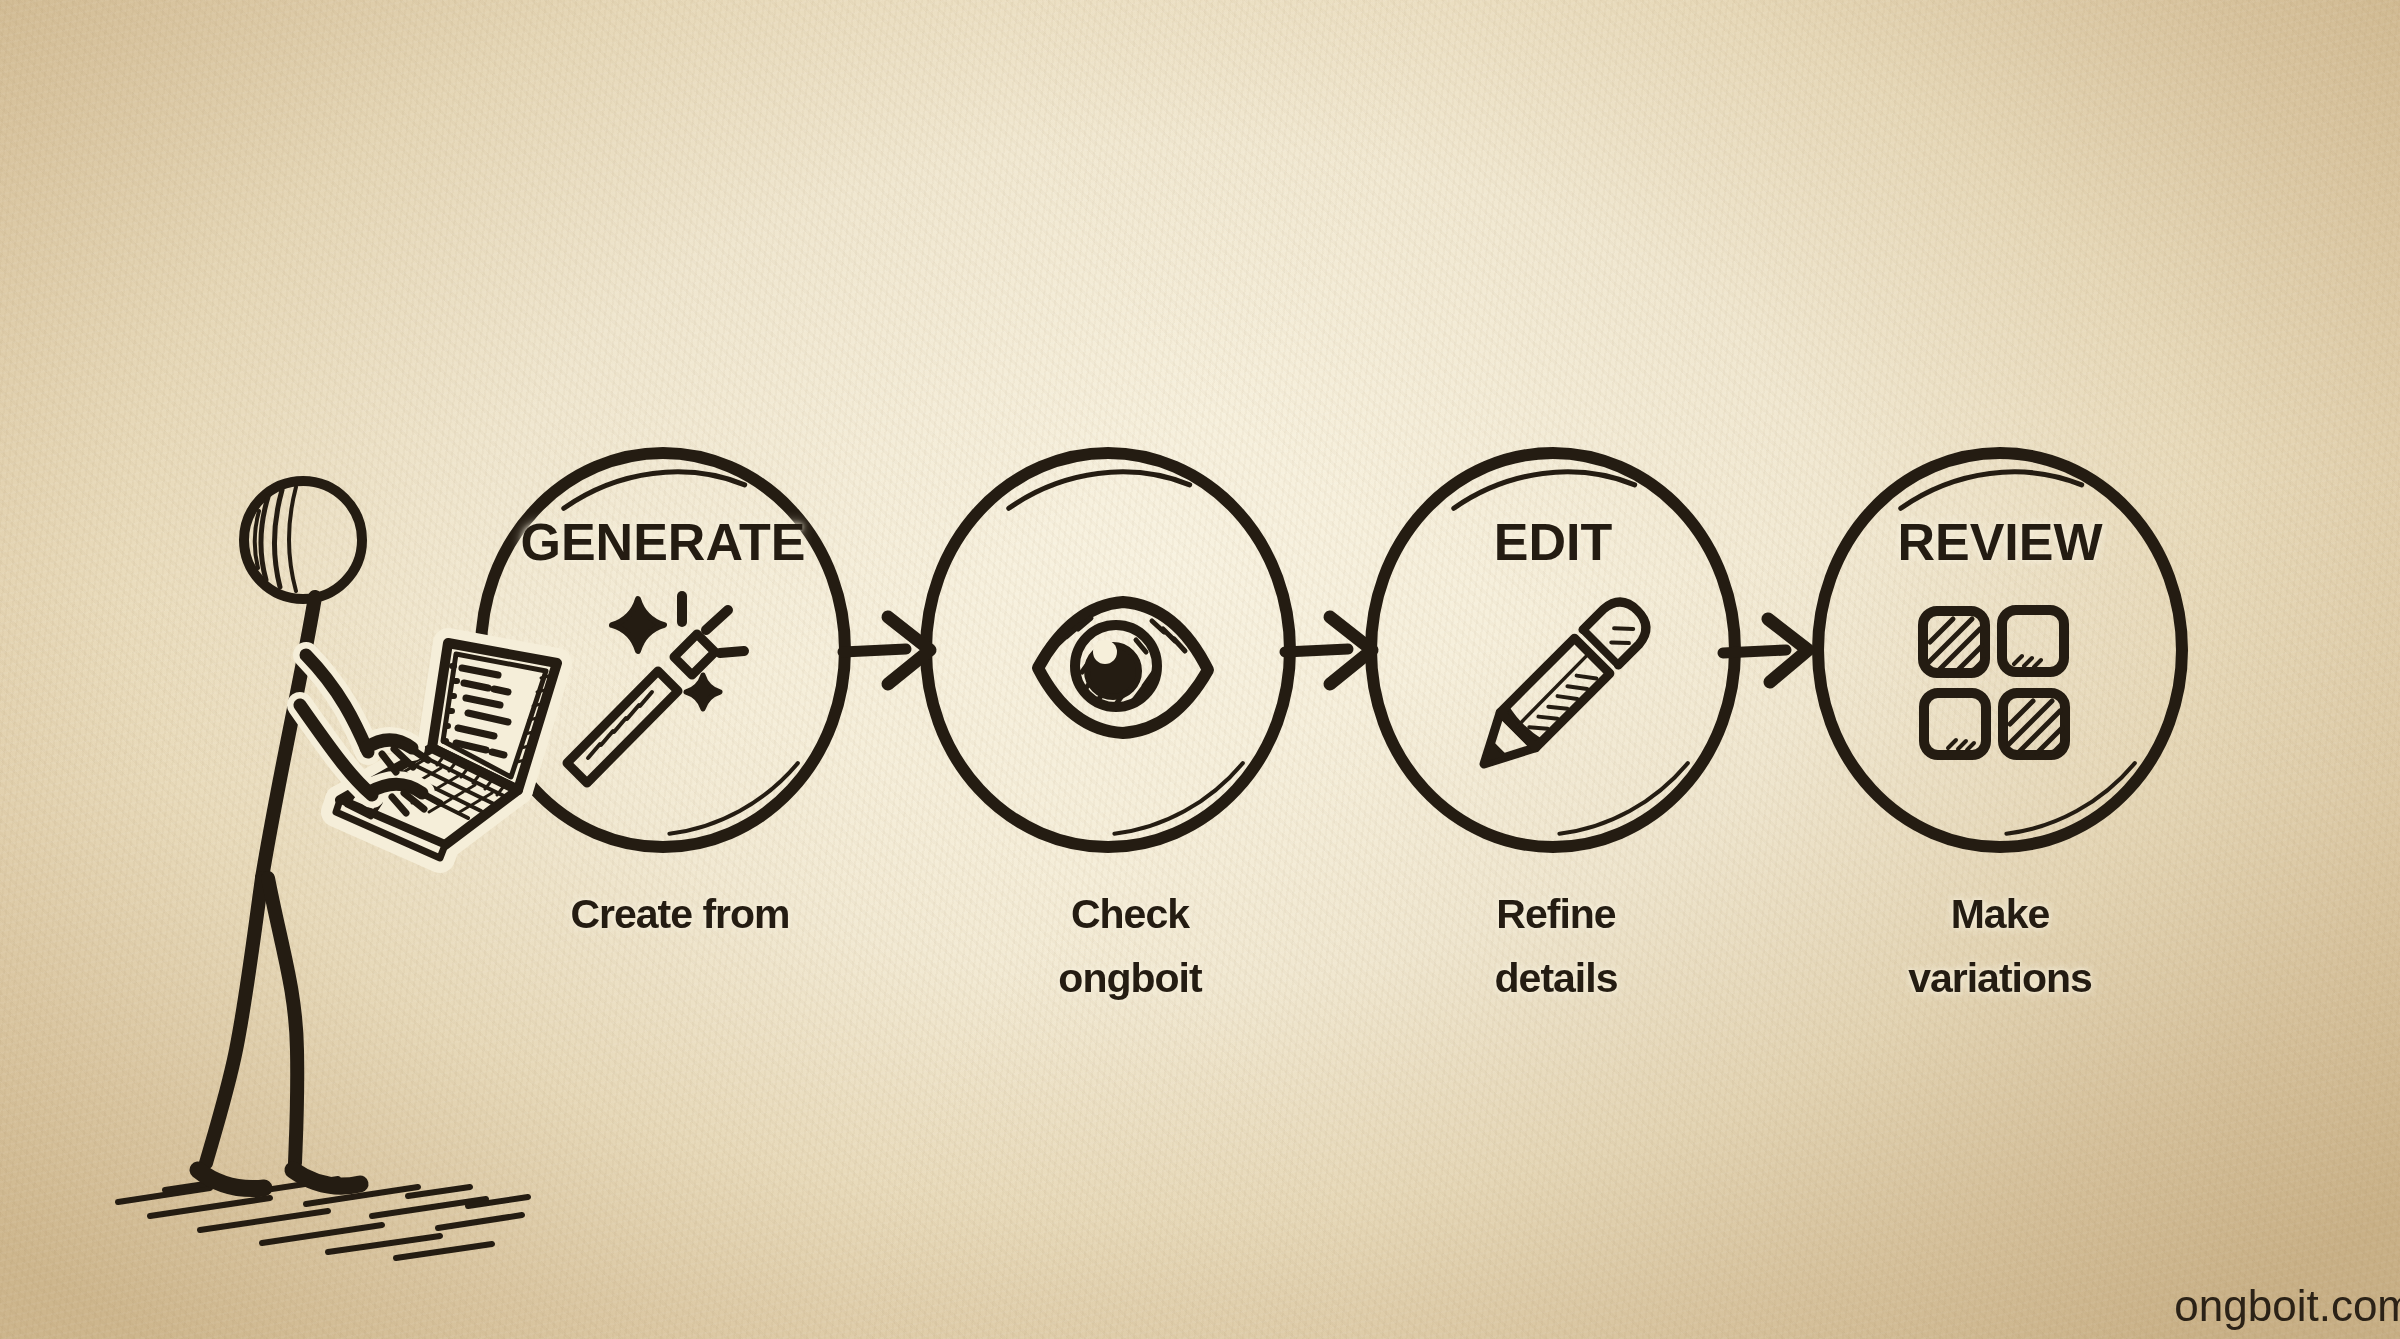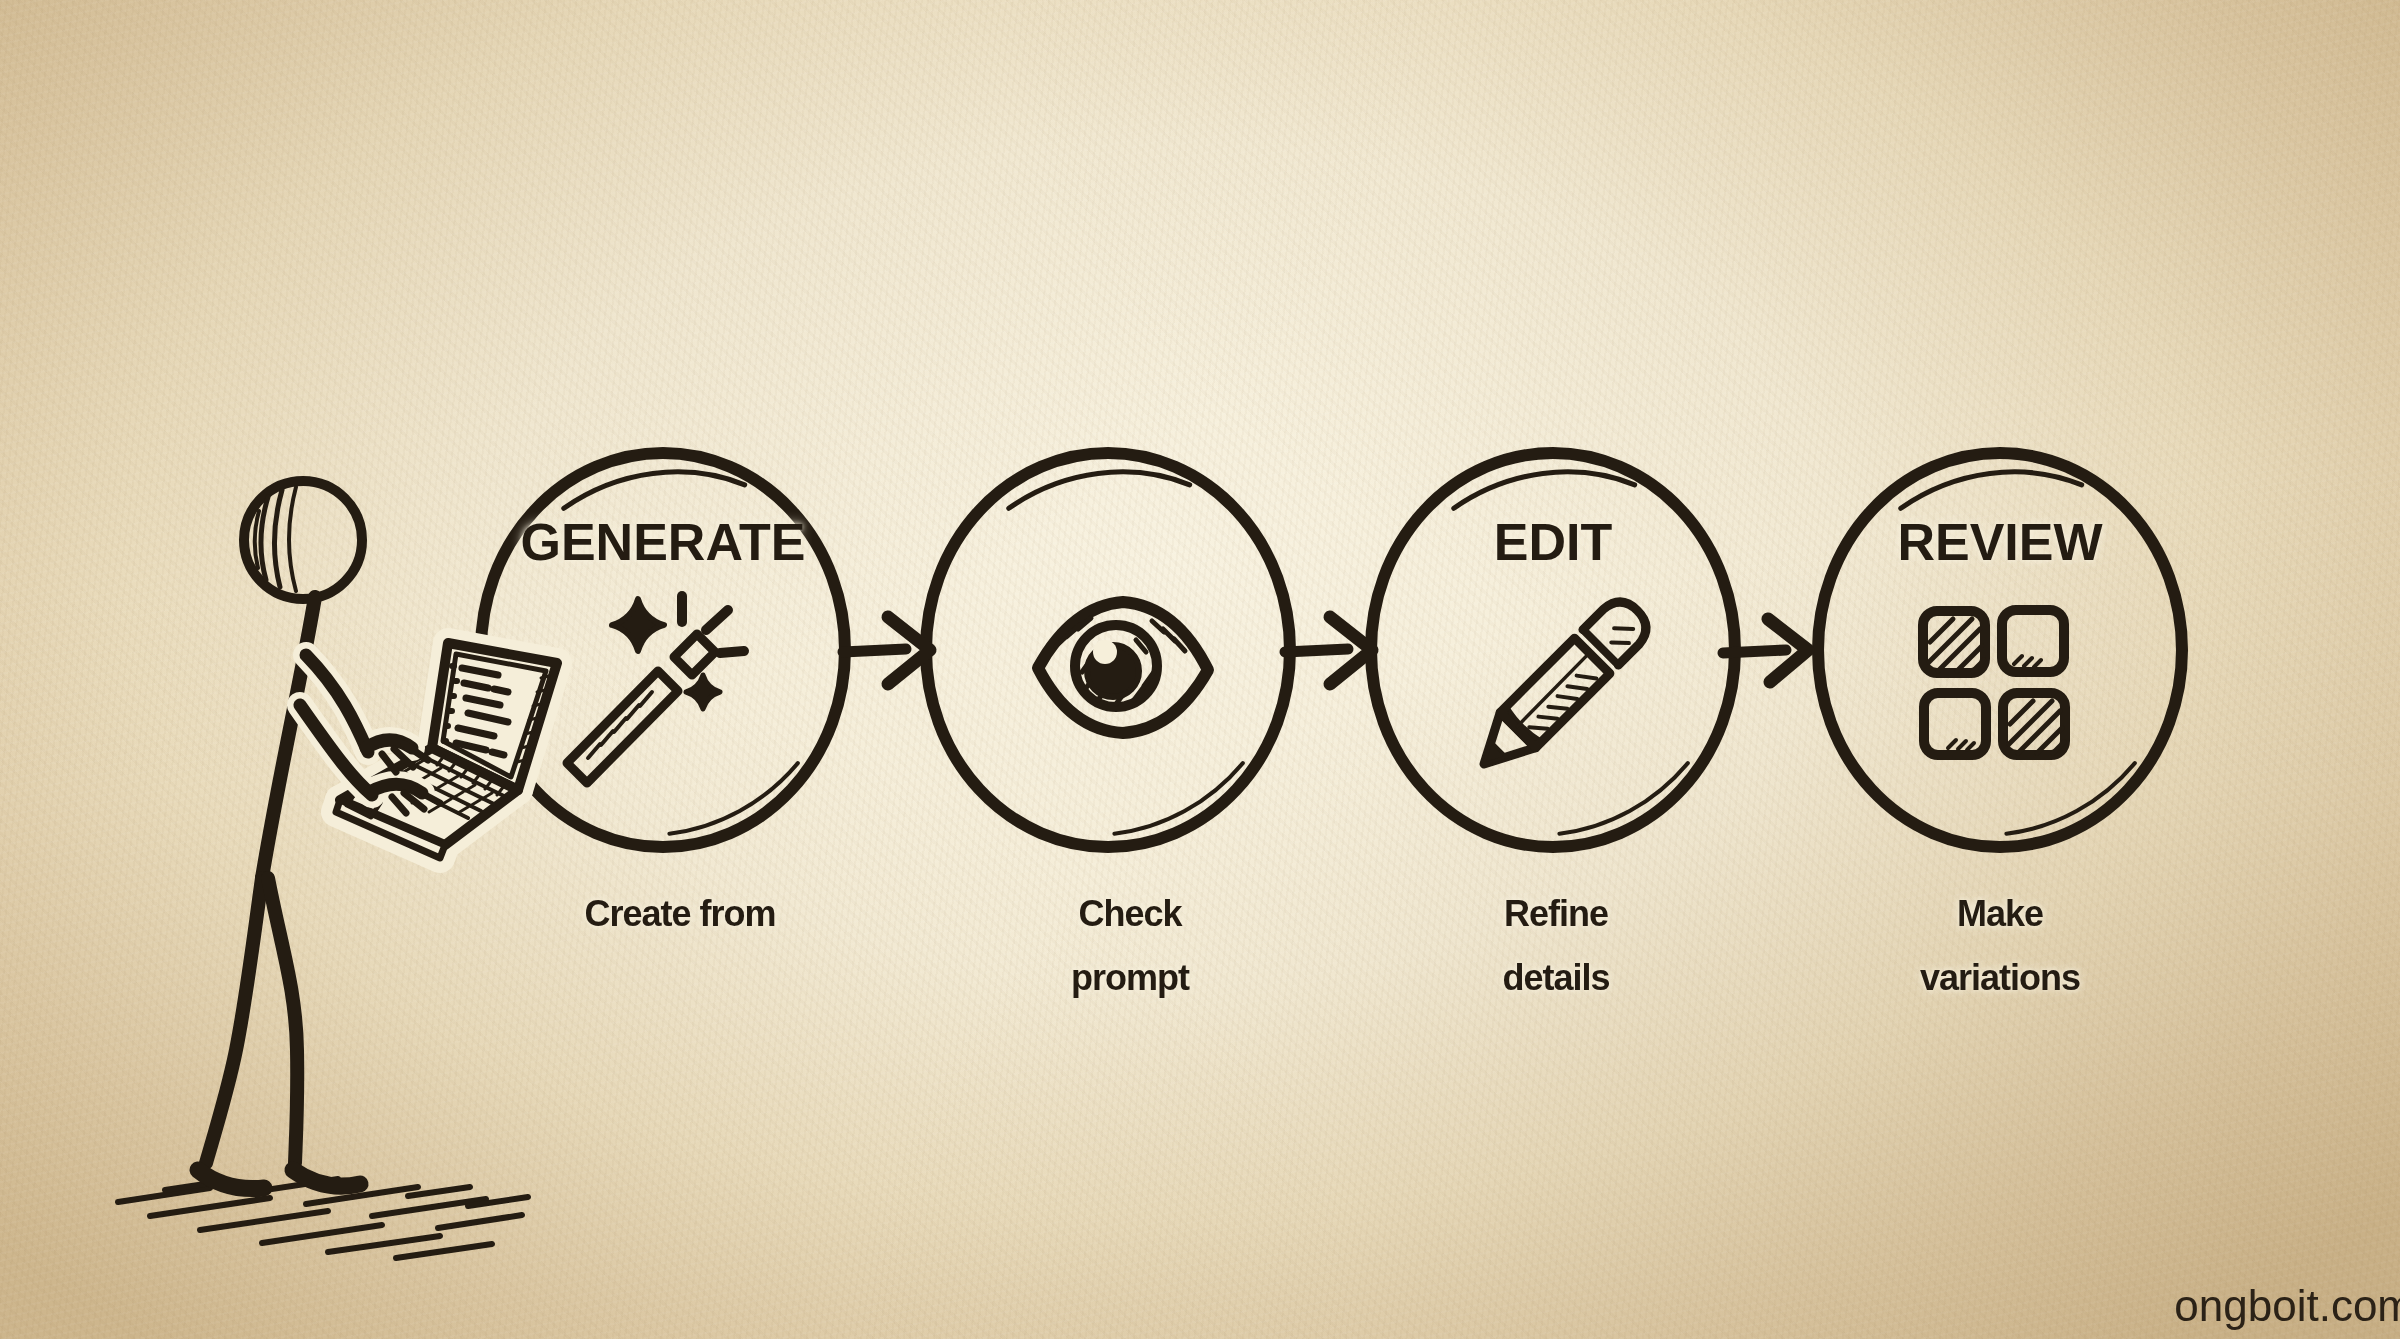--- a/index.html
+++ b/index.html
@@ -16,21 +16,21 @@
     background:
       radial-gradient(ellipse at 100% 100%, rgba(140,105,55,.20), transparent 46%),
       radial-gradient(ellipse at 0% 100%, rgba(140,105,55,.12), transparent 40%),
       radial-gradient(ellipse at 0% 0%, rgba(140,105,55,.11), transparent 42%),
       radial-gradient(ellipse at 100% 0%, rgba(140,105,55,.10), transparent 42%);}
   svg.art{position:absolute;left:0;top:0;}
   .step-label{position:absolute;top:512px;width:380px;text-align:center;
     font-weight:bold;font-size:52px;letter-spacing:0px;color:#241c12;
     text-shadow:0 0 12px rgba(248,241,222,.95), 0 0 5px rgba(248,241,222,.85);}
   .caption{position:absolute;top:882px;width:460px;text-align:center;
-    font-weight:bold;font-size:36px;line-height:64px;letter-spacing:-1px;color:#241c12;
+    font-weight:bold;font-size:41px;line-height:64px;letter-spacing:-1px;color:#241c12;
     text-shadow:0 0 12px rgba(248,241,222,.95), 0 0 5px rgba(248,241,222,.85);}
   .caption span{display:block;}
   .watermark{position:absolute;right:18px;bottom:8px;font-weight:normal;
     font-size:44px;color:#2b2217;letter-spacing:0px;}
 </style>
 </head>
 <body>
 
 <div id="canvas">
   <div class="bg"></div>
@@ -179,21 +179,21 @@
 
   <div class="step-label" style="left:473px">GENERATE</div>
   <div class="step-label" style="left:1363px">EDIT</div>
   <div class="step-label" style="left:1810px">REVIEW</div>
 
   <div class="caption" style="left:450px">
     <span>Create from</span>
   </div>
   <div class="caption" style="left:900px">
     <span>Check</span>
-    <span>prompt</span>
+    <span>ongboit</span>
   </div>
   <div class="caption" style="left:1326px">
     <span>Refine</span>
     <span>details</span>
   </div>
   <div class="caption" style="left:1770px">
     <span>Make</span>
     <span>variations</span>
   </div>
 

